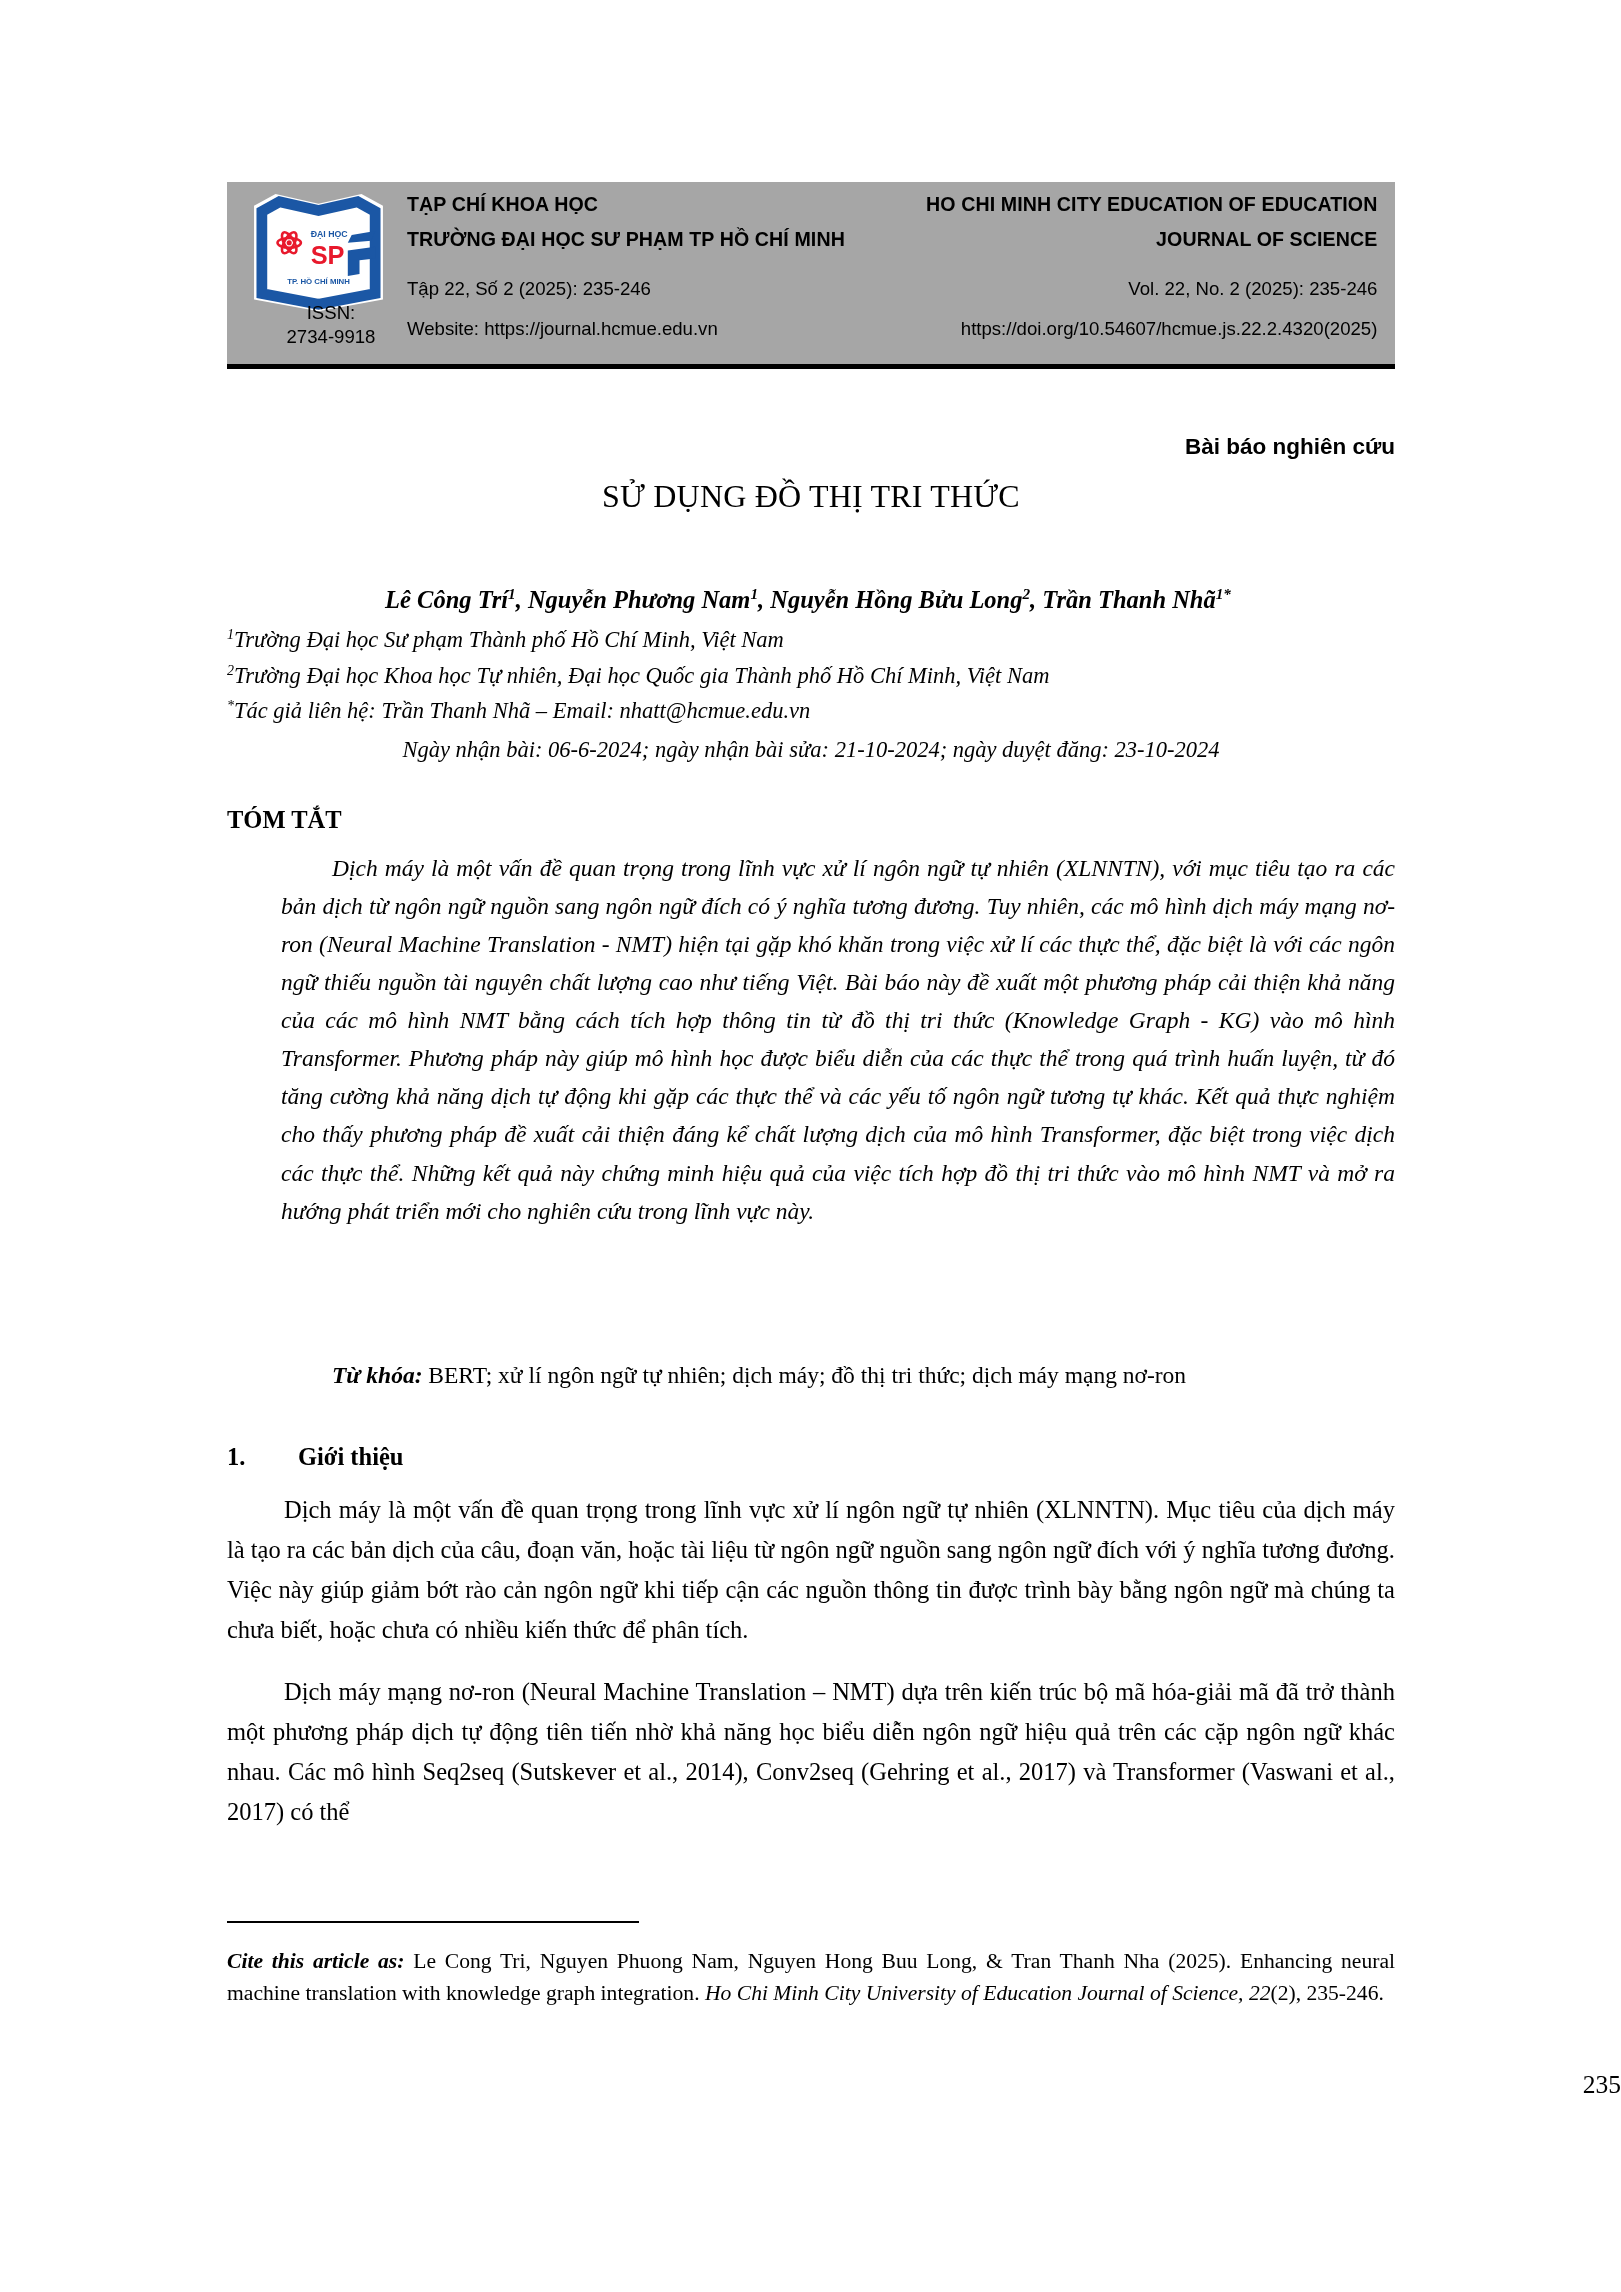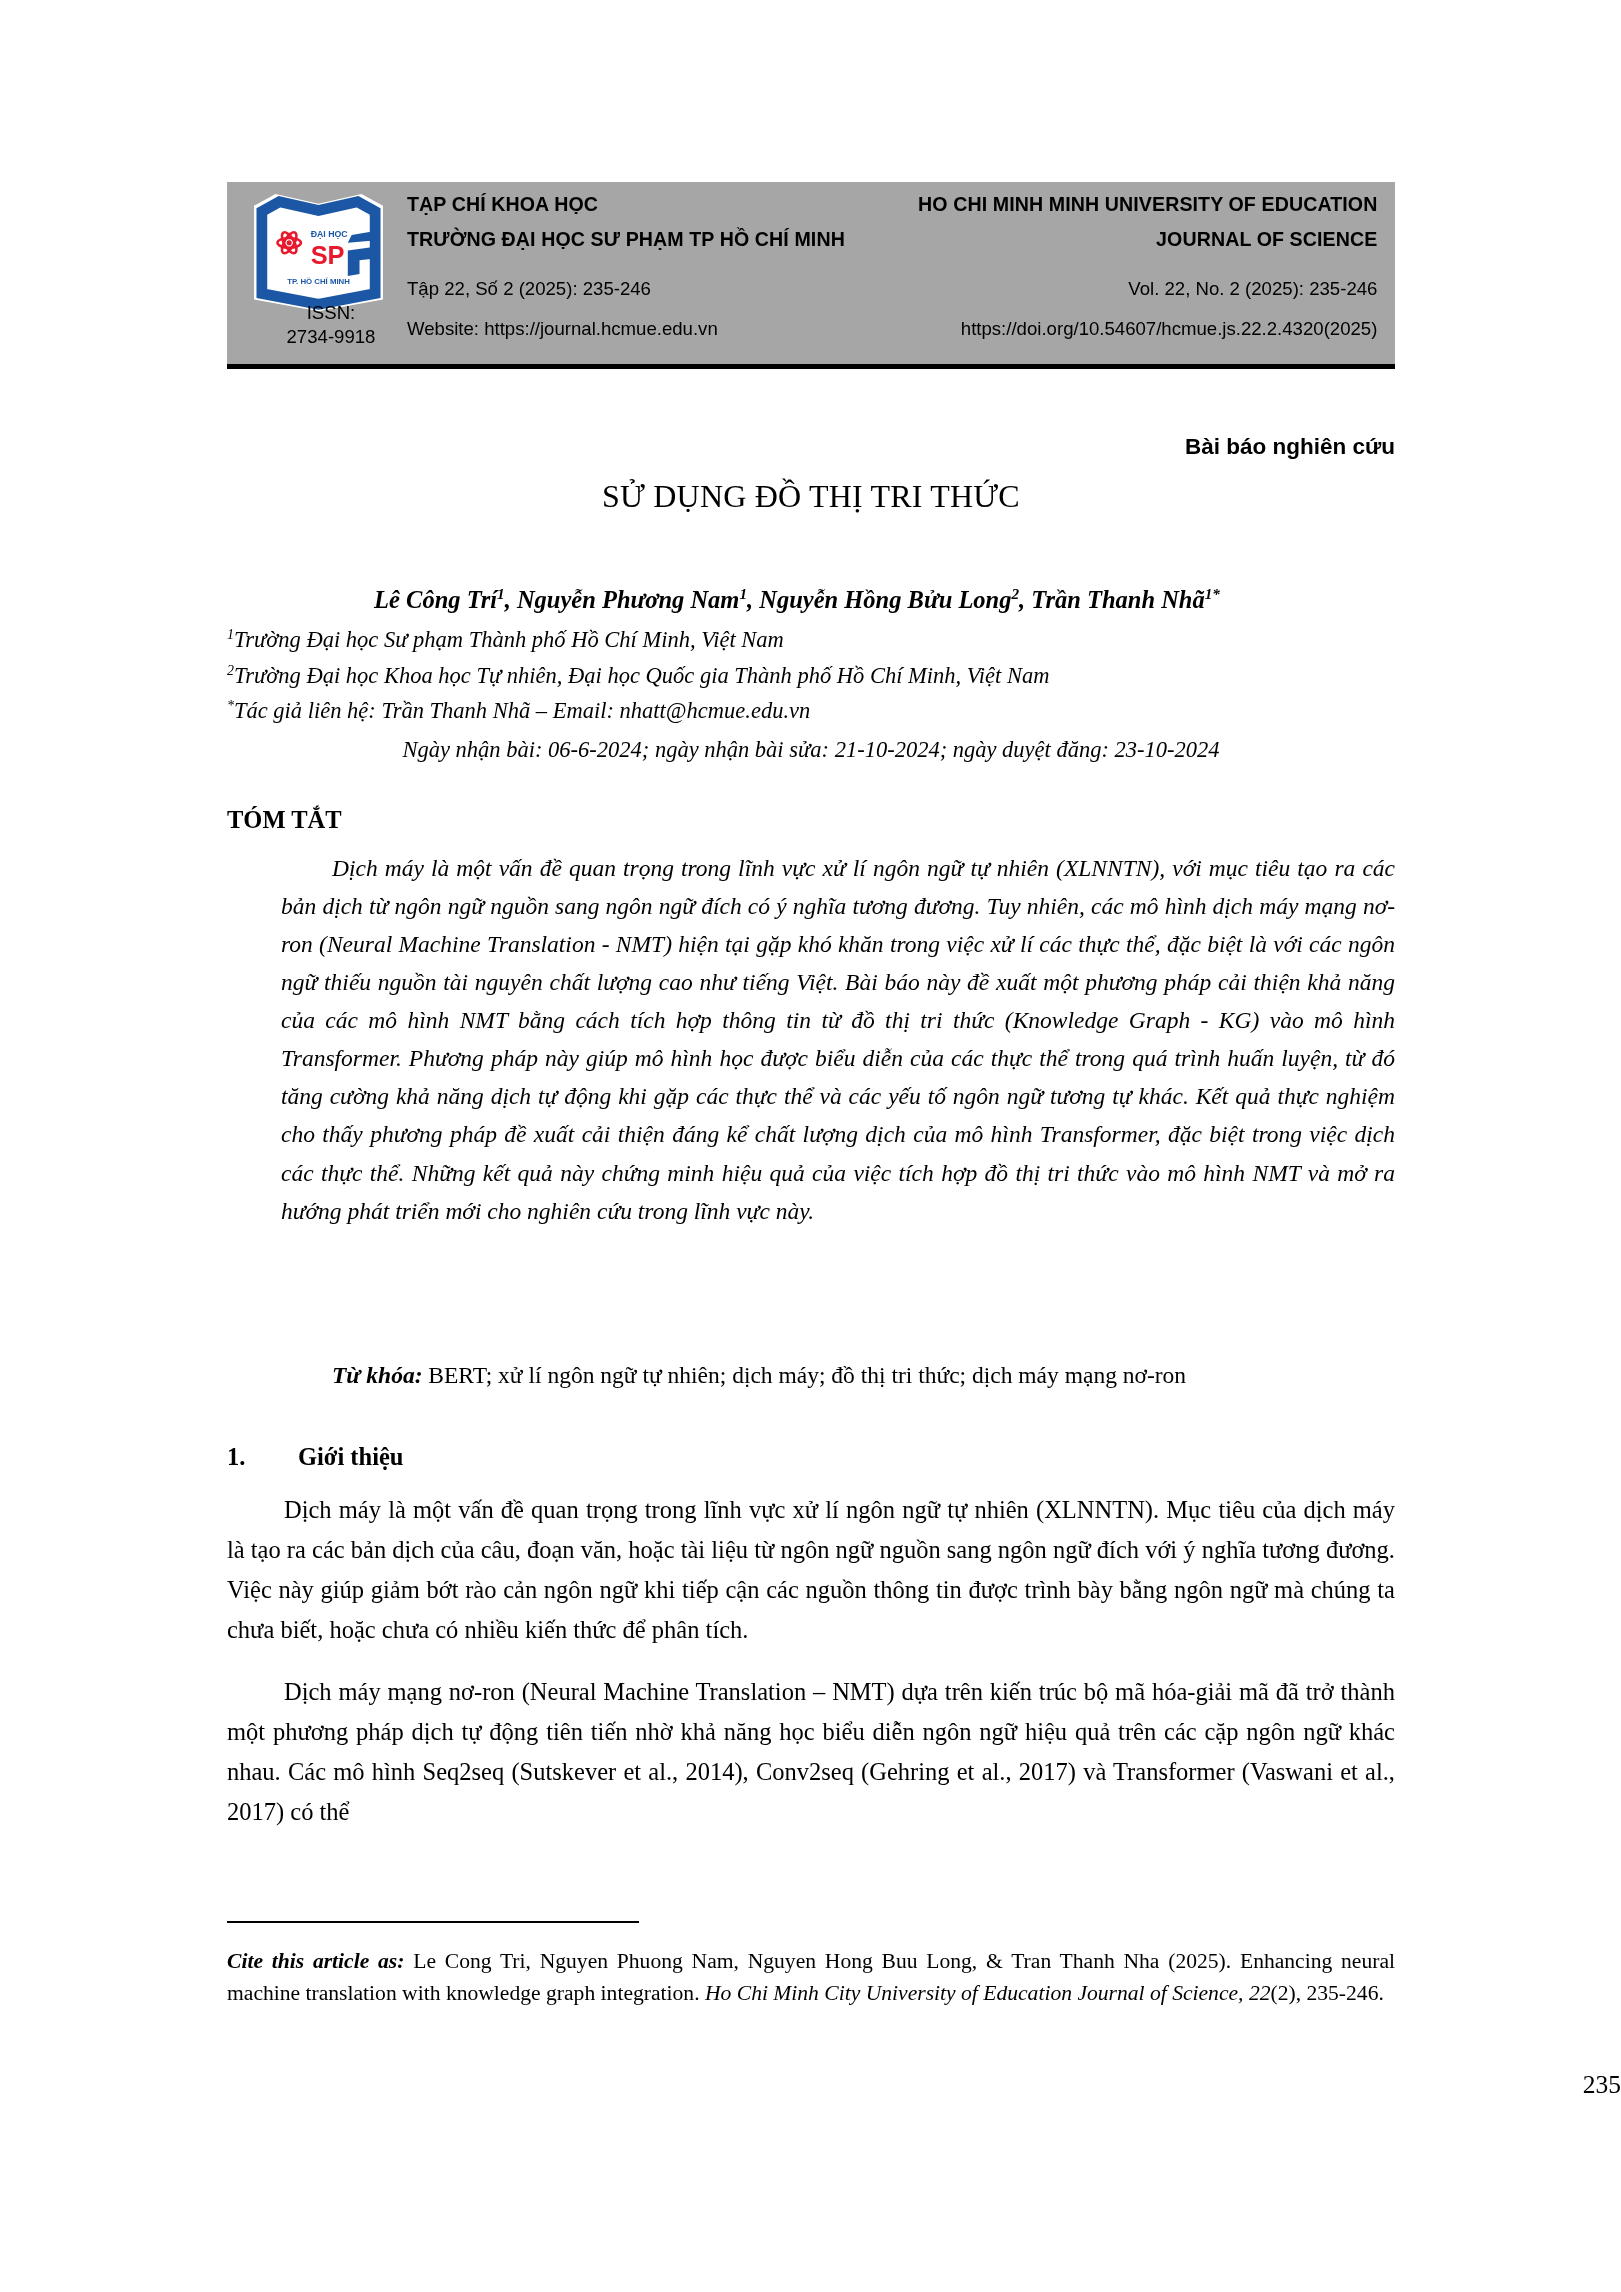--- a/index.html
+++ b/index.html
@@ -111,21 +111,21 @@
     left: 227px;
     top: 476px;
     width: 1168px;
     text-align: center;
     font-size: 32px;
     line-height: 1.30;
     letter-spacing: 0.2px;
   }
   .authors {
     position: absolute;
-    left: 213px;
+    left: 224px;
     top: 586px;
     width: 1168px;
     text-align: center;
     font-size: 24.5px;
     font-weight: bold;
     font-style: italic;
   }
   .affil {
     position: absolute;
     left: 227px;
@@ -271,21 +271,21 @@
           </svg>
         </div>
         <div class="issn-block">
           <div>ISSN:</div>
           <div>2734-9918</div>
         </div>
       </div>
 
       <div class="mh-row mh-row1">
         <div class="mh-left mh-bold">TẠP CHÍ KHOA HỌC</div>
-        <div class="mh-right mh-bold">HO CHI MINH MINH UNIVERSITY OF EDUCATION</div>
+        <div class="mh-right mh-bold">HO CHI MINH CITY EDUCATION OF EDUCATION</div>
       </div>
 
       <div class="mh-row mh-row2">
         <div class="mh-left mh-bold">TRƯỜNG ĐẠI HỌC SƯ PHẠM TP HỒ CHÍ MINH</div>
         <div class="mh-right mh-bold">JOURNAL OF SCIENCE</div>
       </div>
 
       <div class="mh-row mh-row3">
         <div class="mh-left mh-plain">Tập 22, Số 2 (2025): 235-246</div>
         <div class="mh-right mh-plain">Vol. 22, No. 2 (2025): 235-246</div>

